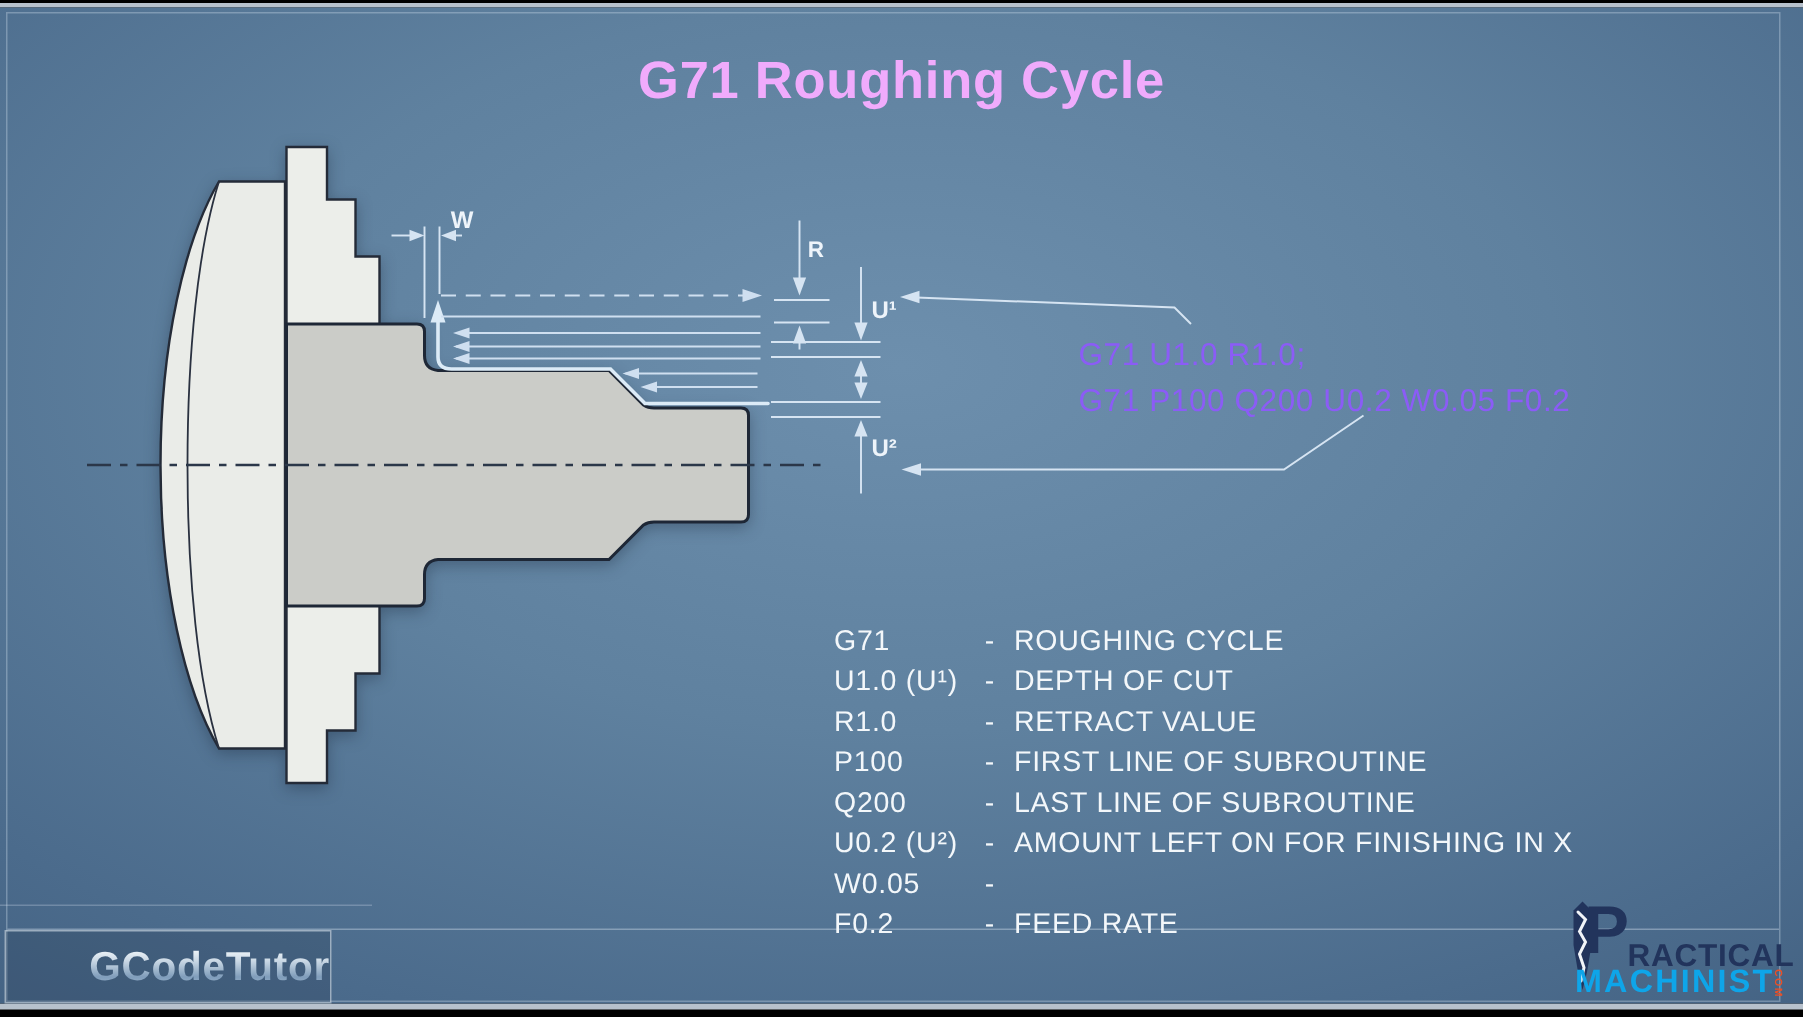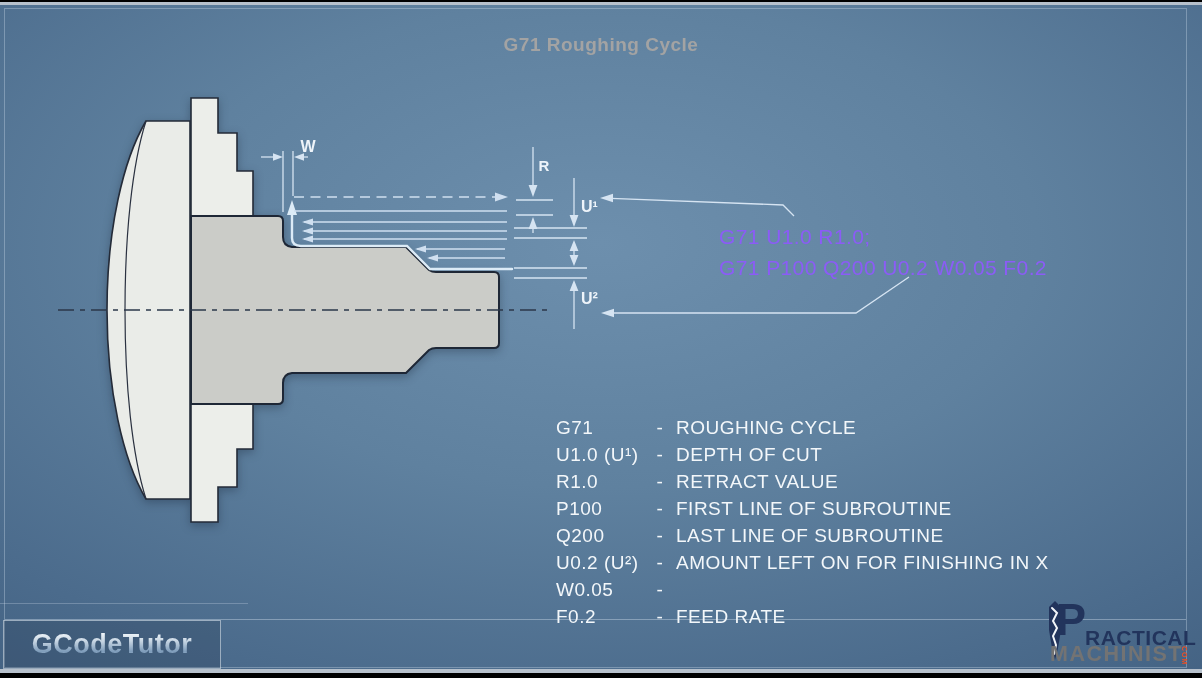--- a/index.html
+++ b/index.html
@@ -11,40 +11,40 @@
   .slide{position:absolute;left:0;top:5px;width:1202px;height:664px;
          background:radial-gradient(1150px 640px at 50% 36%, #6d8fad 0%, #5f819f 38%, #4b6b8c 72%, #3d5a7a 100%);}
   .frame{position:absolute;left:4px;top:8px;width:1181px;height:658px;
          border:1px solid rgba(210,224,238,0.35);pointer-events:none;}
   .footer-line{position:absolute;left:5px;top:619px;width:1181px;height:0;
          border-top:1px solid rgba(215,228,240,0.40);}
   .footer-line-left{position:absolute;left:0;top:603px;width:248px;height:0;
          border-top:1px solid rgba(215,228,240,0.28);}
   .diagram{position:absolute;left:0;top:0;}
   .title{position:absolute;left:0;top:34px;width:1202px;text-align:center;
-         color:#a3a3a3;font-size:19px;font-weight:bold;letter-spacing:0.5px;}
+         color:#f0abfc;font-size:35px;font-weight:bold;letter-spacing:0.5px;}
   .gcode{position:absolute;left:719px;top:222px;color:#8b5cf6;font-size:21px;
          line-height:30.5px;letter-spacing:0.4px;white-space:nowrap;}
   .legend{position:absolute;left:556px;top:414px;color:#f3f7fa;font-size:19px;letter-spacing:0.5px;}
   .lrow{display:flex;height:27px;align-items:center;white-space:nowrap;}
   .lp{min-width:92px;}
   .ld{width:24px;text-align:center;}
   .lt{margin-left:4px;}
   .gct-box{position:absolute;left:3px;top:620px;width:216px;height:47px;
          border:1px solid rgba(232,240,248,0.55);background:rgba(28,44,64,0.20);
-         display:flex;align-items:center;justify-content:center;}
+         display:flex;align-items:center;justify-content:flex-end;}
   .gct-text{font-size:27px;font-weight:600;letter-spacing:0.5px;
          background:linear-gradient(180deg,#f2f7fb 12%,#c9d7e4 38%,#7f9dbb 72%,#a9bed2 100%);
          -webkit-background-clip:text;background-clip:text;color:transparent;
          text-shadow:0 2px 2px rgba(8,18,34,0.0);}
   .pm{position:absolute;left:1042px;top:597px;width:150px;height:70px;}
   .pm span{position:absolute;white-space:nowrap;}
   .pm-p{left:14px;top:0px;font-size:45px;font-weight:bold;color:#22345c;line-height:1;}
   .pm-practical{left:43px;top:29px;font-size:21px;font-weight:bold;color:#22345c;letter-spacing:0.5px;}
-  .pm-machinist{left:8px;top:45px;font-size:21.5px;font-weight:bold;color:#737373;letter-spacing:1.5px;}
+  .pm-machinist{left:8px;top:45px;font-size:21.5px;font-weight:bold;color:#0ea5e9;letter-spacing:1.5px;}
   .pm-com{left:139px;top:49px;font-size:7px;font-weight:bold;color:#ef4f23;
           writing-mode:vertical-rl;letter-spacing:1px;}
   .pm-drill{position:absolute;left:2px;top:3px;}
 </style>
 </head>
 <body>
 
 <div class="stage">
   <div class="band top"></div>
   <div class="band bottom"></div>

